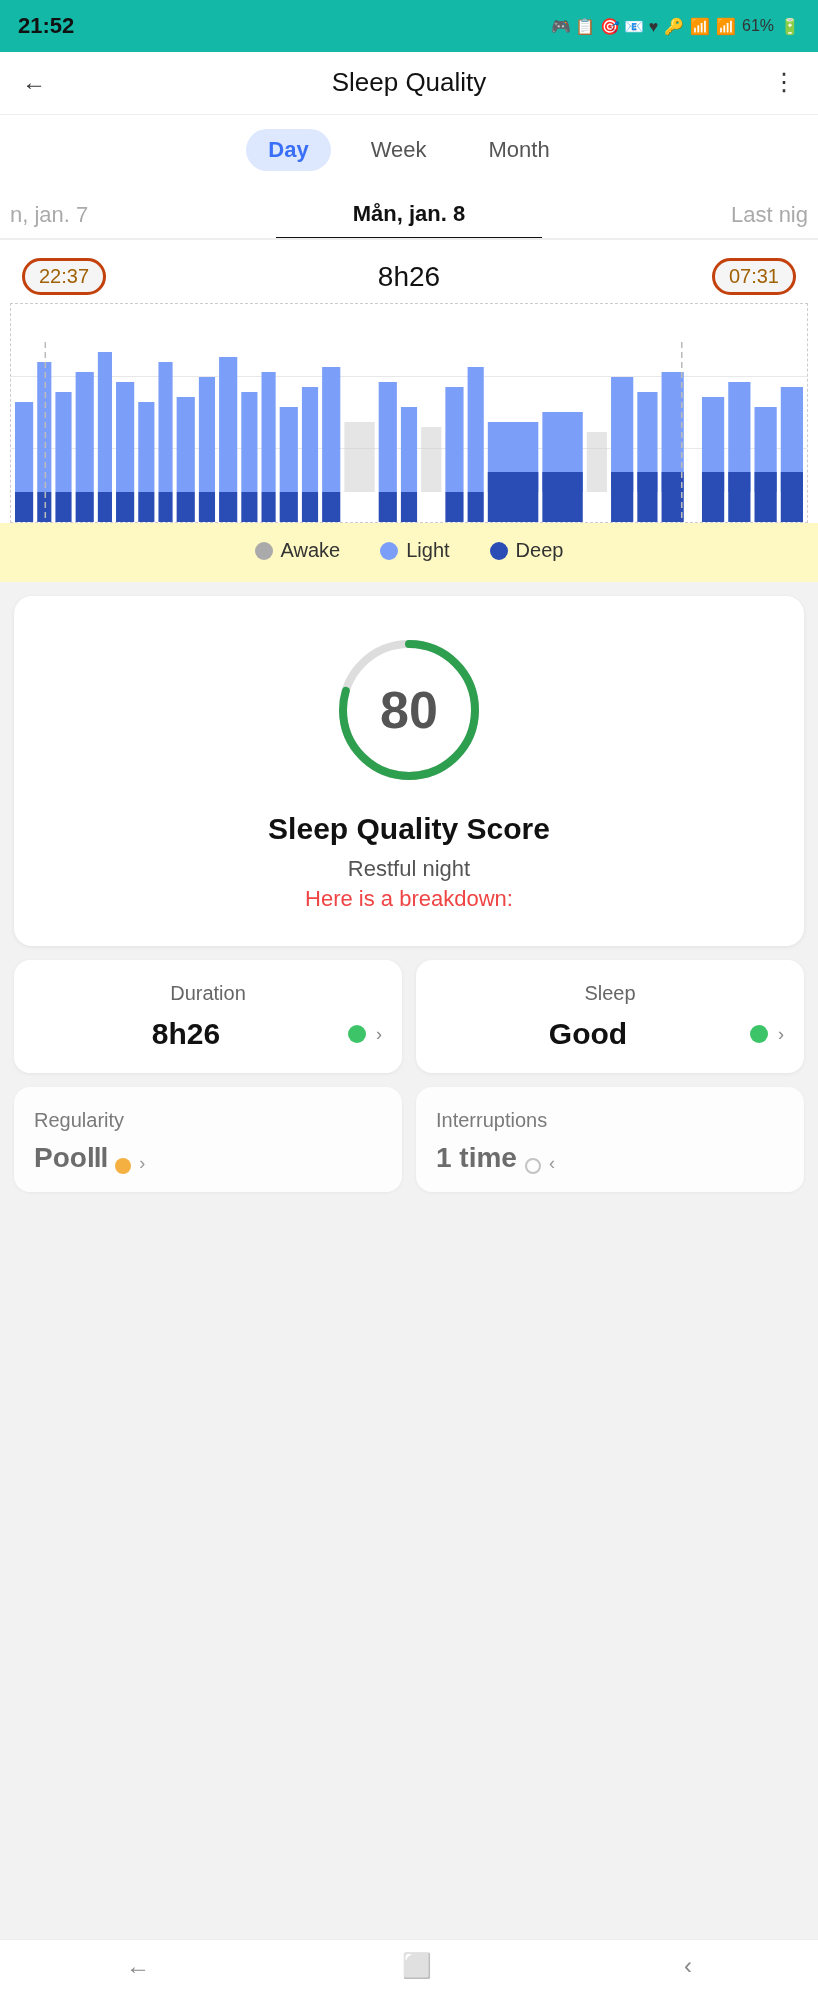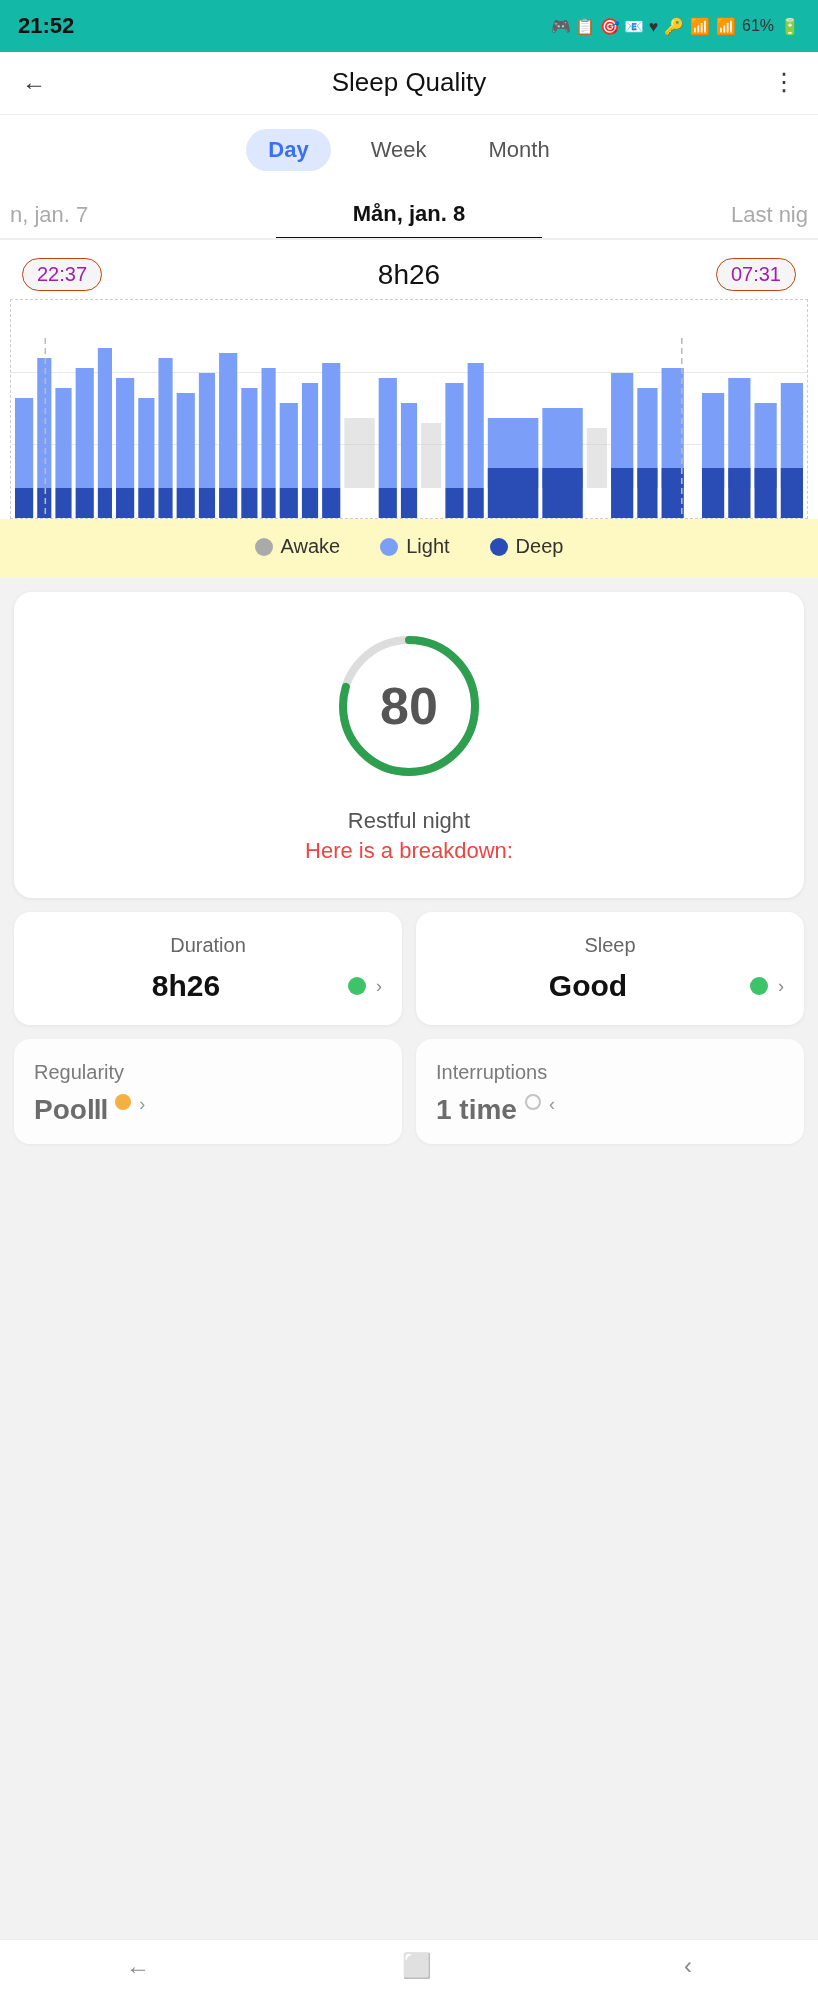--- a/index.html
+++ b/index.html
@@ -120,22 +120,22 @@
     .sleep-duration {
       font-size: 28px;
       font-weight: 500;
       color: #111;
     }
     .sleep-time-badge {
       font-size: 20px;
       background: #f5f5f5;
       border-radius: 20px;
       padding: 4px 14px;
-      color: #a21caf;
-      border: 1px solid #c2410c;
+      color: #a16207;
+      border: 3px solid #c2410c;
     }
 
     
     .chart-container {
       background: #fff;
       padding: 0 0 0 0;
       position: relative;
     }
     .chart-border {
       border: 1px dashed #ccc;
@@ -292,21 +292,21 @@
       padding: 22px 20px 18px;
       box-shadow: 0 1px 4px rgba(0,0,0,0.06);
     }
     .partial-label {
       font-size: 20px;
       color: #666;
       margin-bottom: 10px;
     }
     .partial-value-row {
       display: flex;
-      align-items: flex-start;
+      align-items: flex-end;
       gap: 8px;
     }
     .partial-value {
       font-size: 28px;
       font-weight: 700;
       color: #555;
     }
     .partial-dot-orange {
       width: 16px;
       height: 16px;
@@ -506,20 +506,21 @@
 <div class="score-card">
   <div class="score-circle-wrapper">
     <svg class="score-circle-svg" viewBox="0 0 160 160">
 
       <circle cx="80" cy="80" r="66" fill="none" stroke="#ddd" stroke-width="8"></circle>
 
       <circle cx="80" cy="80" r="66" fill="none" stroke="#2e9e4f" stroke-width="8" stroke-dasharray="330 414" stroke-linecap="round"></circle>
     </svg>
     <span class="score-number">80</span>
   </div>
+  <div class="score-title">Sleep Quality Score</div>
   <div class="score-subtitle">Restful night</div>
   <div class="score-desc">Here is a breakdown:</div>
 </div>
 
 <div class="breakdown-row">
   <div class="breakdown-card">
     <div class="breakdown-label">Duration</div>
     <div class="breakdown-value-row">
       <span class="breakdown-value">8h26</span>
       <div class="breakdown-dot"></div>

